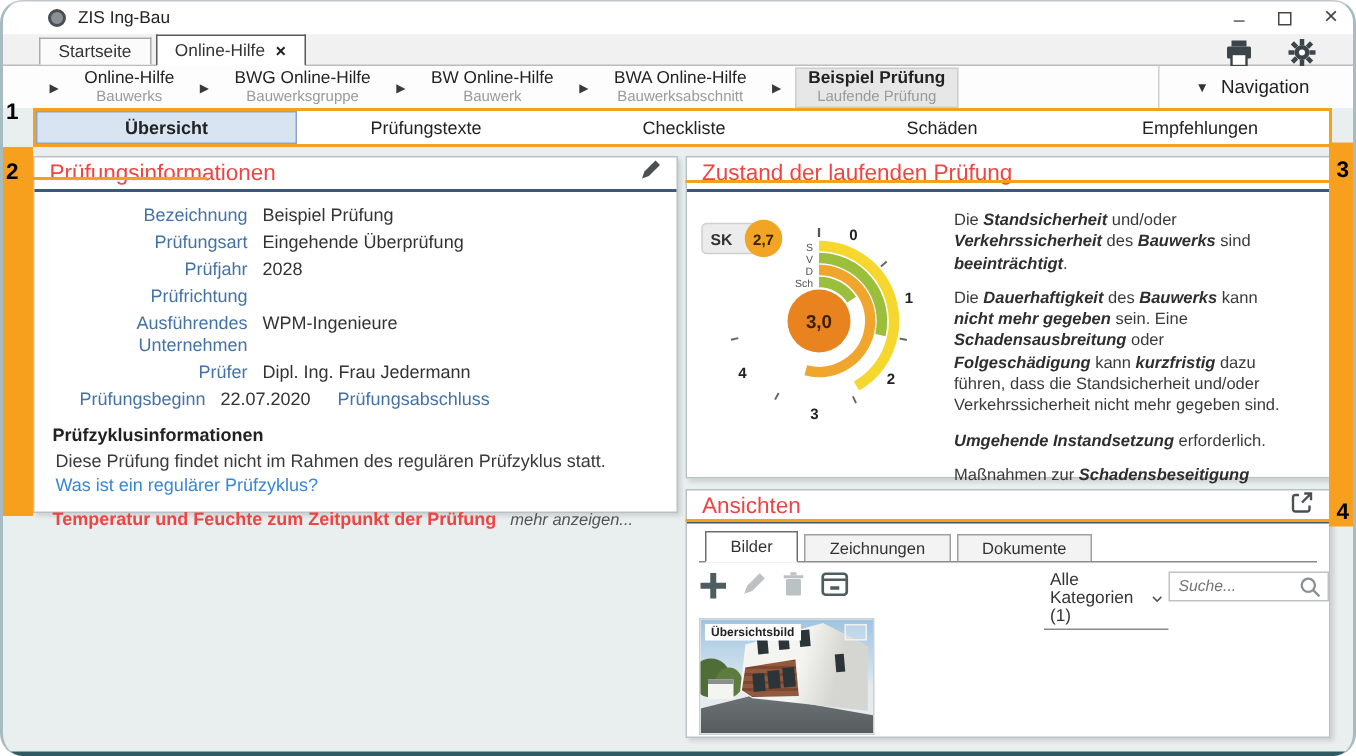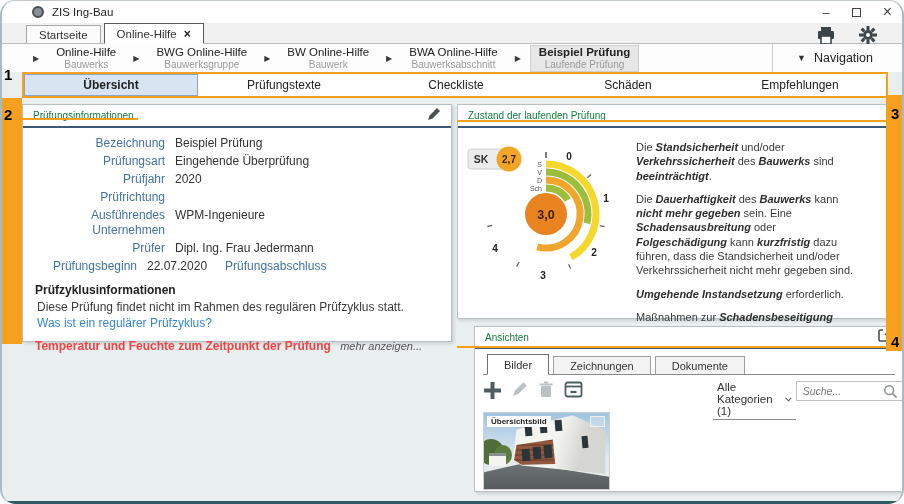--- a/index.html
+++ b/index.html
@@ -42,24 +42,24 @@
   .nav-box .nav-label{font-size:12.5px;color:#222;}
 
   
   .sectiontabs{position:absolute;left:20px;top:71px;width:866px;height:26px;background:#fff;border:2px solid #f6a01e;display:flex;}
   .stab{flex:1;display:flex;align-items:center;justify-content:center;font-size:12px;color:#222;}
   .stab.active{background:#d8e4f2;border:1px solid #8aa6c4;font-weight:bold;}
 
   
   .card{position:absolute;background:#fff;border:1px solid #b8c2c6;box-shadow:2px 2px 3px rgba(0,0,0,0.12);}
   .card-header{height:23px;display:flex;align-items:center;justify-content:space-between;padding:0 10px;border-bottom:2px solid #3c5a78;}
-  .card-title{font-size:10px;color:#15803d;}
+  .card-title{font-size:15px;color:#ef4444;}
   .info-card{left:20px;top:103px;width:430px;height:238px;}
   .cond-card{left:455px;top:103px;width:430px;height:215px;}
-  .views-card{left:455px;top:325px;width:430px;height:166px;margin-left:17px;}
+  .views-card{left:455px;top:325px;width:430px;height:166px;}
 
   
   .info-body{padding:8px 10px 0 10px;font-size:12px;}
   .f-row{display:flex;margin-bottom:3px;line-height:1.25;}
   .f-label{width:142px;text-align:right;color:#4373a6;padding-right:10px;flex:none;}
   .f-value{color:#333;}
   .f-label2{color:#4373a6;margin-left:18px;}
   .cycle-head{font-weight:bold;color:#222;margin:9px 0 3px 2px;}
   .cycle-text{color:#3a3a3a;margin-left:4px;margin-bottom:2px;}
   .link{color:#3787d6;margin-left:4px;cursor:pointer;}
@@ -78,21 +78,21 @@
   .vtabs{display:flex;align-items:flex-end;border-bottom:1px solid #8a8a8a;height:21px;padding-left:4px;}
   .vtab{height:18px;padding:0 16px;display:flex;align-items:center;font-size:11px;background:#f3f3f3;border:1px solid #9f9f9f;border-bottom:none;margin-right:4px;color:#333;}
   .vtab.active{background:#fff;border:1px solid #6f6f6f;border-bottom:1px solid #fff;margin-bottom:-1px;height:21px;}
   .vtoolbar{display:flex;align-items:flex-start;margin-top:6px;height:24px;}
   .tool{margin-right:10px;display:flex;align-items:center;}
   .cat-dd{display:flex;align-items:center;gap:8px;margin-left:120px;border-bottom:1px solid #8a8a8a;padding:0 4px 2px 4px;font-size:11.5px;color:#333;}
   .search-box{margin-left:auto;width:112px;height:20px;border:1px solid #c2c2c2;display:flex;align-items:center;padding:0 4px;}
   .search-box input{border:none;outline:none;width:82px;font-size:10.5px;font-style:italic;color:#9a9a9a;font-family:Liberation Sans, sans-serif;background:transparent;}
 
   
-  .photo{position:relative;width:127px;height:78px;margin-top:7px;overflow:hidden;border:1px solid #cfcfcf;}
+  .photo{position:relative;width:117px;height:78px;margin-top:7px;overflow:hidden;border:1px solid #cfcfcf;}
   .ph-sky{position:absolute;inset:0;background:linear-gradient(180deg,#9fc4e0 0%,#cfe0ec 45%,#e6ebee 60%);}
   .ph-tree{position:absolute;background:#4f6d36;border-radius:50%;}
   .t1{left:-6px;top:26px;width:26px;height:26px;}
   .t2{left:10px;top:32px;width:18px;height:20px;background:#5d7c40;}
   .ph-house{position:absolute;left:5px;top:40px;width:17px;height:13px;background:#f4f4f1;border-top:3px solid #8a8f8f;}
   .ph-road{position:absolute;inset:0;background:linear-gradient(180deg,#9aa0a3,#565b5e);clip-path:polygon(0 78%,32% 66%,100% 84%,100% 100%,0 100%);}
   .ph-bldg{position:absolute;inset:0;background:linear-gradient(105deg,#f4f4f0 55%,#d5d6d1 75%);clip-path:polygon(23% 62%,26% 22%,71% 3%,97% 23%,97% 80%,30% 69%);}
   .ph-brick{position:absolute;inset:0;background:repeating-linear-gradient(0deg,#93593e 0 3px,#7c4830 3px 5px);clip-path:polygon(24% 62%,26% 42%,55% 35%,57% 67%,30% 68%);}
   .ph-win{position:absolute;background:#2b3439;transform:rotate(-5deg);}
   .w1{left:33%;top:16%;width:7px;height:11px;}
@@ -215,21 +215,21 @@
       <div class="f-row">
           <span class="f-label">Bezeichnung</span>
           <span class="f-value">Beispiel Prüfung</span>
         </div>
       <div class="f-row">
           <span class="f-label">Prüfungsart</span>
           <span class="f-value">Eingehende Überprüfung</span>
         </div>
       <div class="f-row">
           <span class="f-label">Prüfjahr</span>
-          <span class="f-value">2020</span>
+          <span class="f-value">2028</span>
         </div>
       <div class="f-row">
           <span class="f-label">Prüfrichtung</span>
           <span class="f-value"></span>
         </div>
       <div class="f-row">
           <span class="f-label">Ausführendes Unternehmen</span>
           <span class="f-value">WPM-Ingenieure</span>
         </div>
       <div class="f-row">

